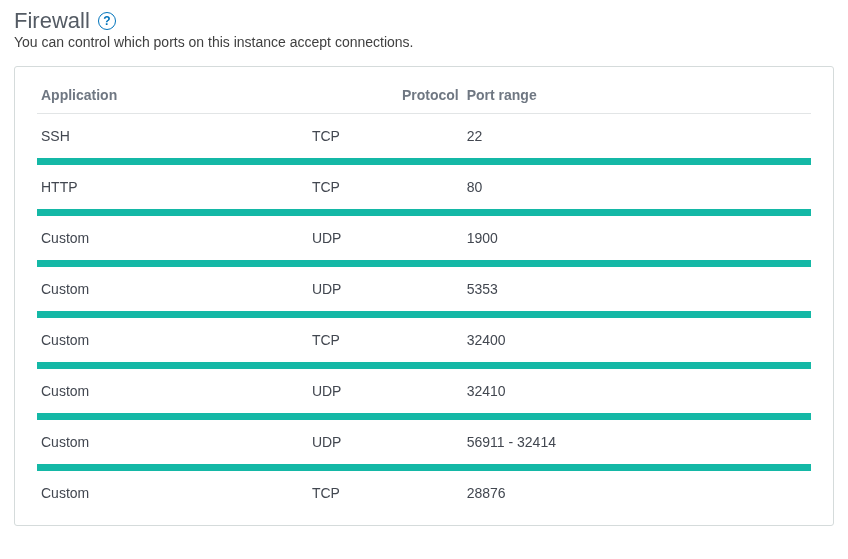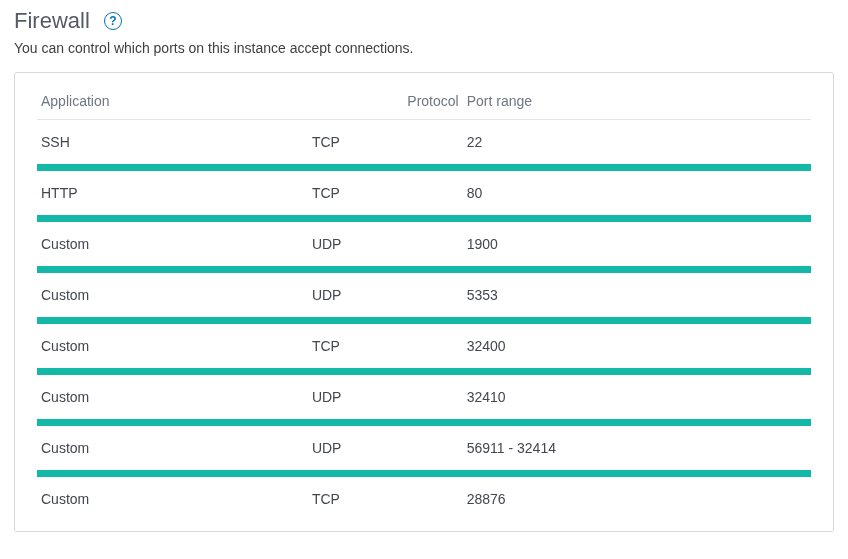--- a/index.html
+++ b/index.html
@@ -10,22 +10,21 @@
     body {
       font-family: "Amazon Ember", "Helvetica Neue", Helvetica, Arial, sans-serif;
       background: #ffffff;
       padding: 8px 14px 14px 14px;
       color: #16191f;
       width: 848px;
     }
     .header-row {
       display: flex;
       align-items: center;
-      gap: 14px;
-      margin-bottom: 6px;
+      gap: 8px;
     }
     .title {
       font-size: 22px;
       font-weight: 400;
       color: #545b64;
     }
     .help-circle {
       width: 18px;
       height: 18px;
       border: 1.5px solid #0073bb;
@@ -48,21 +47,21 @@
       border: 1px solid #d5dbdb;
       border-radius: 3px;
       padding: 6px 22px 10px 22px;
     }
     table {
       width: 100%;
       border-collapse: collapse;
     }
     th {
       text-align: left;
-      font-weight: 400;
+      font-weight: 700;
       font-size: 14px;
       color: #6f7782;
       padding: 14px 4px 10px 4px;
       border-bottom: 1px solid #e2e5e6;
     }
     td {
       font-size: 14px;
       color: #424750;
       padding: 14px 4px;
       border-bottom: 7px solid #14b8a6;

